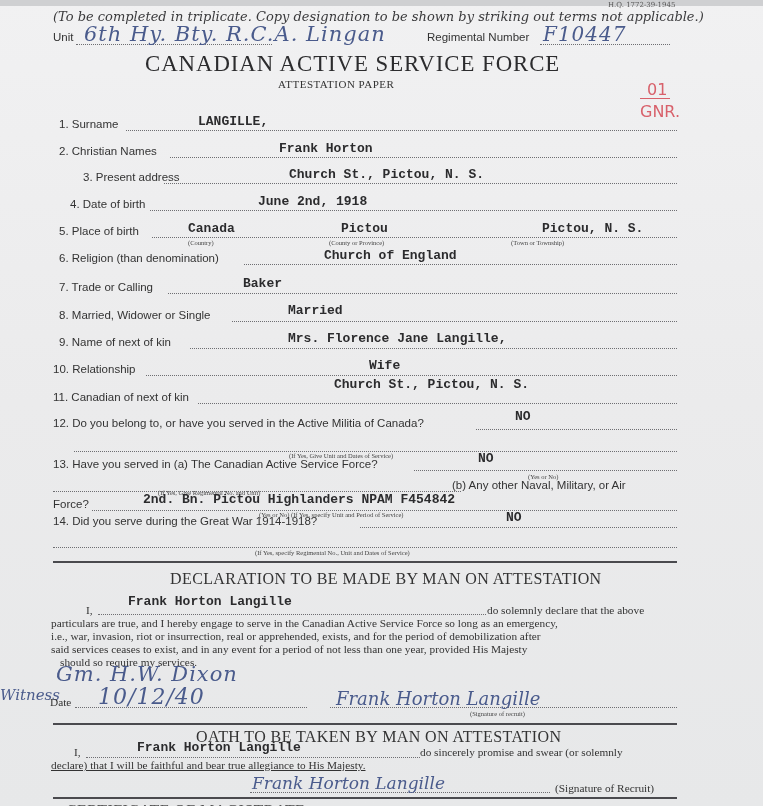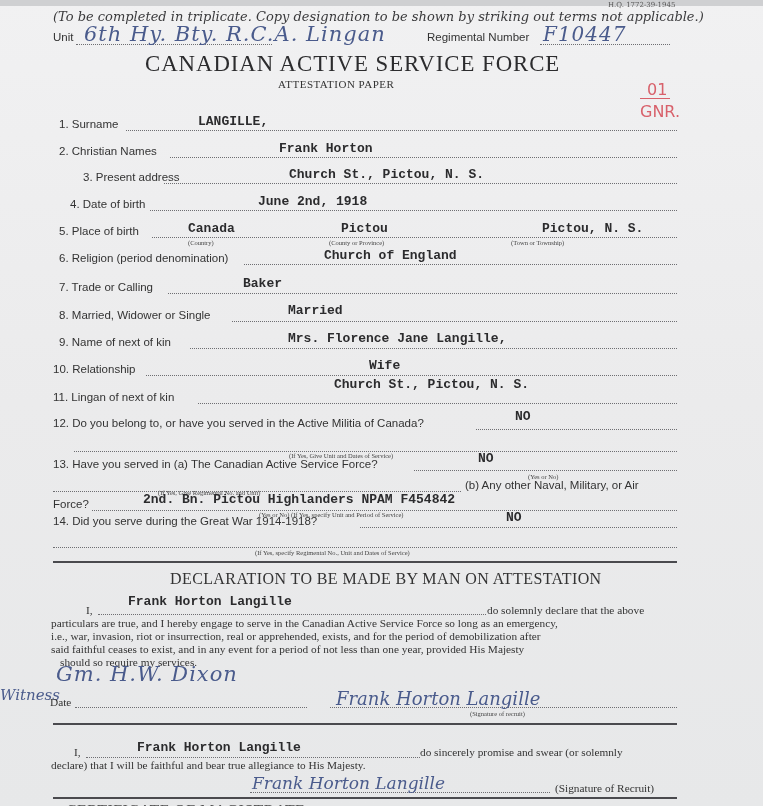--- a/index.html
+++ b/index.html
@@ -80,57 +80,57 @@
 
   <div class="abs label" style="left:59px; top:225px;"><span>5.</span> <span>Place of birth</span></div>
   <div class="dots" style="left:152px; top:237px; width:525px;"></div>
   <div class="abs typed" style="left:188px; top:221px;">Canada</div>
   <div class="abs typed" style="left:341px; top:221px;">Pictou</div>
   <div class="abs typed" style="left:542px; top:221px;">Pictou, N. S.</div>
   <div class="abs caption" style="left:188px; top:239px;">(Country)</div>
   <div class="abs caption" style="left:329px; top:239px;">(County or Province)</div>
   <div class="abs caption" style="left:511px; top:239px;">(Town or Township)</div>
 
-  <div class="abs label" style="left:59px; top:252px;"><span>6.</span> <span>Religion (period denomination)</span></div>
+  <div class="abs label" style="left:59px; top:252px;"><span>6.</span> <span>Religion (than denomination)</span></div>
   <div class="dots" style="left:244px; top:264px; width:433px;"></div>
   <div class="abs typed" style="left:324px; top:248px;">Church of England</div>
 
   <div class="abs label" style="left:59px; top:281px;"><span>7.</span> <span>Trade or Calling</span></div>
   <div class="dots" style="left:168px; top:293px; width:509px;"></div>
   <div class="abs typed" style="left:243px; top:276px;">Baker</div>
 
   <div class="abs label" style="left:59px; top:309px;"><span>8.</span> <span>Married, Widower or Single</span></div>
   <div class="dots" style="left:232px; top:321px; width:445px;"></div>
   <div class="abs typed" style="left:288px; top:303px;text-align:right;">Married</div>
 
   <div class="abs label" style="left:59px; top:336px;"><span>9.</span> <span>Name of next of kin</span></div>
   <div class="dots" style="left:190px; top:348px; width:487px;"></div>
   <div class="abs typed" style="left:288px; top:331px;">Mrs. Florence Jane Langille,</div>
 
   <div class="abs label" style="left:53px; top:363px;"><span>10.</span> <span>Relationship</span></div>
   <div class="dots" style="left:146px; top:375px; width:531px;"></div>
   <div class="abs typed" style="left:369px; top:358px;font-family:Liberation Mono, monospace;">Wife</div>
 
-  <div class="abs label" style="left:53px; top:391px;"><span>11.</span> <span>Lingan of next of kin</span></div>
+  <div class="abs label" style="left:53px; top:391px;"><span>11.</span> <span>Canadian of next of kin</span></div>
   <div class="dots" style="left:198px; top:403px; width:479px;"></div>
   <div class="abs typed" style="left:334px; top:377px;">Church St., Pictou, N. S.</div>
 
   <div class="abs label" style="left:53px; top:417px;"><span>12.</span> <span>Do you belong to, or have you served in the Active Militia of Canada?</span></div>
   <div class="dots" style="left:476px; top:429px; width:201px;"></div>
   <div class="abs typed" style="left:515px; top:409px;">NO</div>
   <div class="dots" style="left:74px; top:451px; width:603px;"></div>
   <div class="abs caption" style="left:289px; top:452px;">(If Yes, Give Unit and Dates of Service)</div>
 
   <div class="abs label" style="left:53px; top:458px;"><span>13.</span> <span>Have you served in (a) The Canadian Active Service Force?</span></div>
   <div class="dots" style="left:414px; top:470px; width:263px;"></div>
   <div class="abs typed" style="left:478px; top:451px;">NO</div>
   <div class="abs caption" style="left:528px; top:473px;">(Yes or No)</div>
 
   <div class="dots" style="left:53px; top:491px; width:408px;"></div>
-  <div class="abs label" style="left:465px; top:479px;">(b) Any other Naval, Military, or Air</div>
+  <div class="abs label" style="left:452px; top:479px;">(b) Any other Naval, Military, or Air</div>
   <div class="abs caption" style="left:158px; top:489px;">(If Yes, Give Regimental No. and Unit)</div>
 
   <div class="abs label" style="left:53px; top:498px;">Force?</div>
   <div class="dots" style="left:92px; top:510px; width:585px;"></div>
   <div class="abs typed" style="left:143px; top:492px;">2nd. Bn. Pictou Highlanders NPAM F454842</div>
   <div class="abs caption" style="left:259px; top:511px;">(Yes or No) (If Yes, specify Unit and Period of Service)</div>
 
   <div class="abs label" style="left:53px; top:515px;"><span>14.</span> <span>Did you serve during the Great War 1914-1918?</span></div>
   <div class="dots" style="left:360px; top:527px; width:317px;"></div>
   <div class="abs typed" style="left:506px; top:510px;">NO</div>
@@ -139,40 +139,42 @@
 
   <div class="rule" style="left:53px; top:561px; width:624px;"></div>
 
   <div class="abs section-head" style="left:170px; top:570px;">DECLARATION TO BE MADE BY MAN ON ATTESTATION</div>
   <div class="abs para" style="left:86px; top:604px;">I,</div>
   <div class="dots" style="left:98px; top:614px; width:388px;"></div>
   <div class="abs typed" style="left:128px; top:594px;">Frank Horton Langille</div>
   <div class="abs para" style="left:487px; top:604px;">do solemnly declare that the above</div>
   <div class="abs para" style="left:51px; top:617px;">particulars are true, and I hereby engage to serve in the Canadian Active Service Force so long as an emergency,</div>
   <div class="abs para" style="left:51px; top:630px;">i.e., war, invasion, riot or insurrection, real or apprehended, exists, and for the period of demobilization after</div>
-  <div class="abs para" style="left:51px; top:643px;">said faithful ceases to exist, and in any event for a period of not less than one year, provided His Majesty</div>
+  <div class="abs para" style="left:51px; top:643px;">said services ceases to exist, and in any event for a period of not less than one year, provided His Majesty</div>
   <div class="abs para" style="left:51px; top:656px;margin-left:9px;">should so require my services.</div>
 
   <div class="abs hand" style="left:0px; top:686px; font-size:15px; letter-spacing:0;">Witness</div>
   <div class="abs hand" style="left:56px; top:662px; font-size:21px;">Gm. H.W. Dixon</div>
 
   <div class="abs para" style="left:50px; top:696px;">Date</div>
   <div class="dots" style="left:75px; top:707px; width:232px;"></div>
+  <div class="abs hand" style="left:98px; top:684px; font-size:22px;">10/12/40</div>
 
   <div class="dots" style="left:330px; top:707px; width:347px;"></div>
   <div class="abs hand" style="left:336px; top:688px; font-size:18px; letter-spacing:0;">Frank Horton Langille</div>
   <div class="abs caption" style="left:470px; top:710px;">(Signature of recruit)</div>
 
   <div class="rule" style="left:53px; top:723px; width:624px;"></div>
 
+  <div class="abs section-head" style="left:196px; top:728px;">OATH TO BE TAKEN BY MAN ON ATTESTATION</div>
   <div class="abs para" style="left:74px; top:746px;">I,</div>
   <div class="dots" style="left:86px; top:757px; width:334px;"></div>
   <div class="abs typed" style="left:137px; top:740px;">Frank Horton Langille</div>
   <div class="abs para" style="left:420px; top:746px;">do sincerely promise and swear (or solemnly</div>
-  <div class="abs para" style="left:51px; top:759px;">declare) that I will be faithful and bear true allegiance to His Majesty.</div>
+  <div class="abs para" style="left:51px; top:759px;text-decoration:underline;">declare) that I will be faithful and bear true allegiance to His Majesty.</div>
 
   <div class="dots" style="left:250px; top:792px; width:300px;"></div>
   <div class="abs hand" style="left:252px; top:773px; font-size:17px; letter-spacing:0;">Frank Horton Langille</div>
   <div class="abs para" style="left:555px; top:782px;">(Signature of Recruit)</div>
 
   <div class="rule" style="left:53px; top:797px; width:624px;"></div>
   <div class="abs section-head" style="left:66px; top:802px; color:#555;">CERTIFICATE OF MAGISTRATE</div>
 </div>
 
 </body></html>

